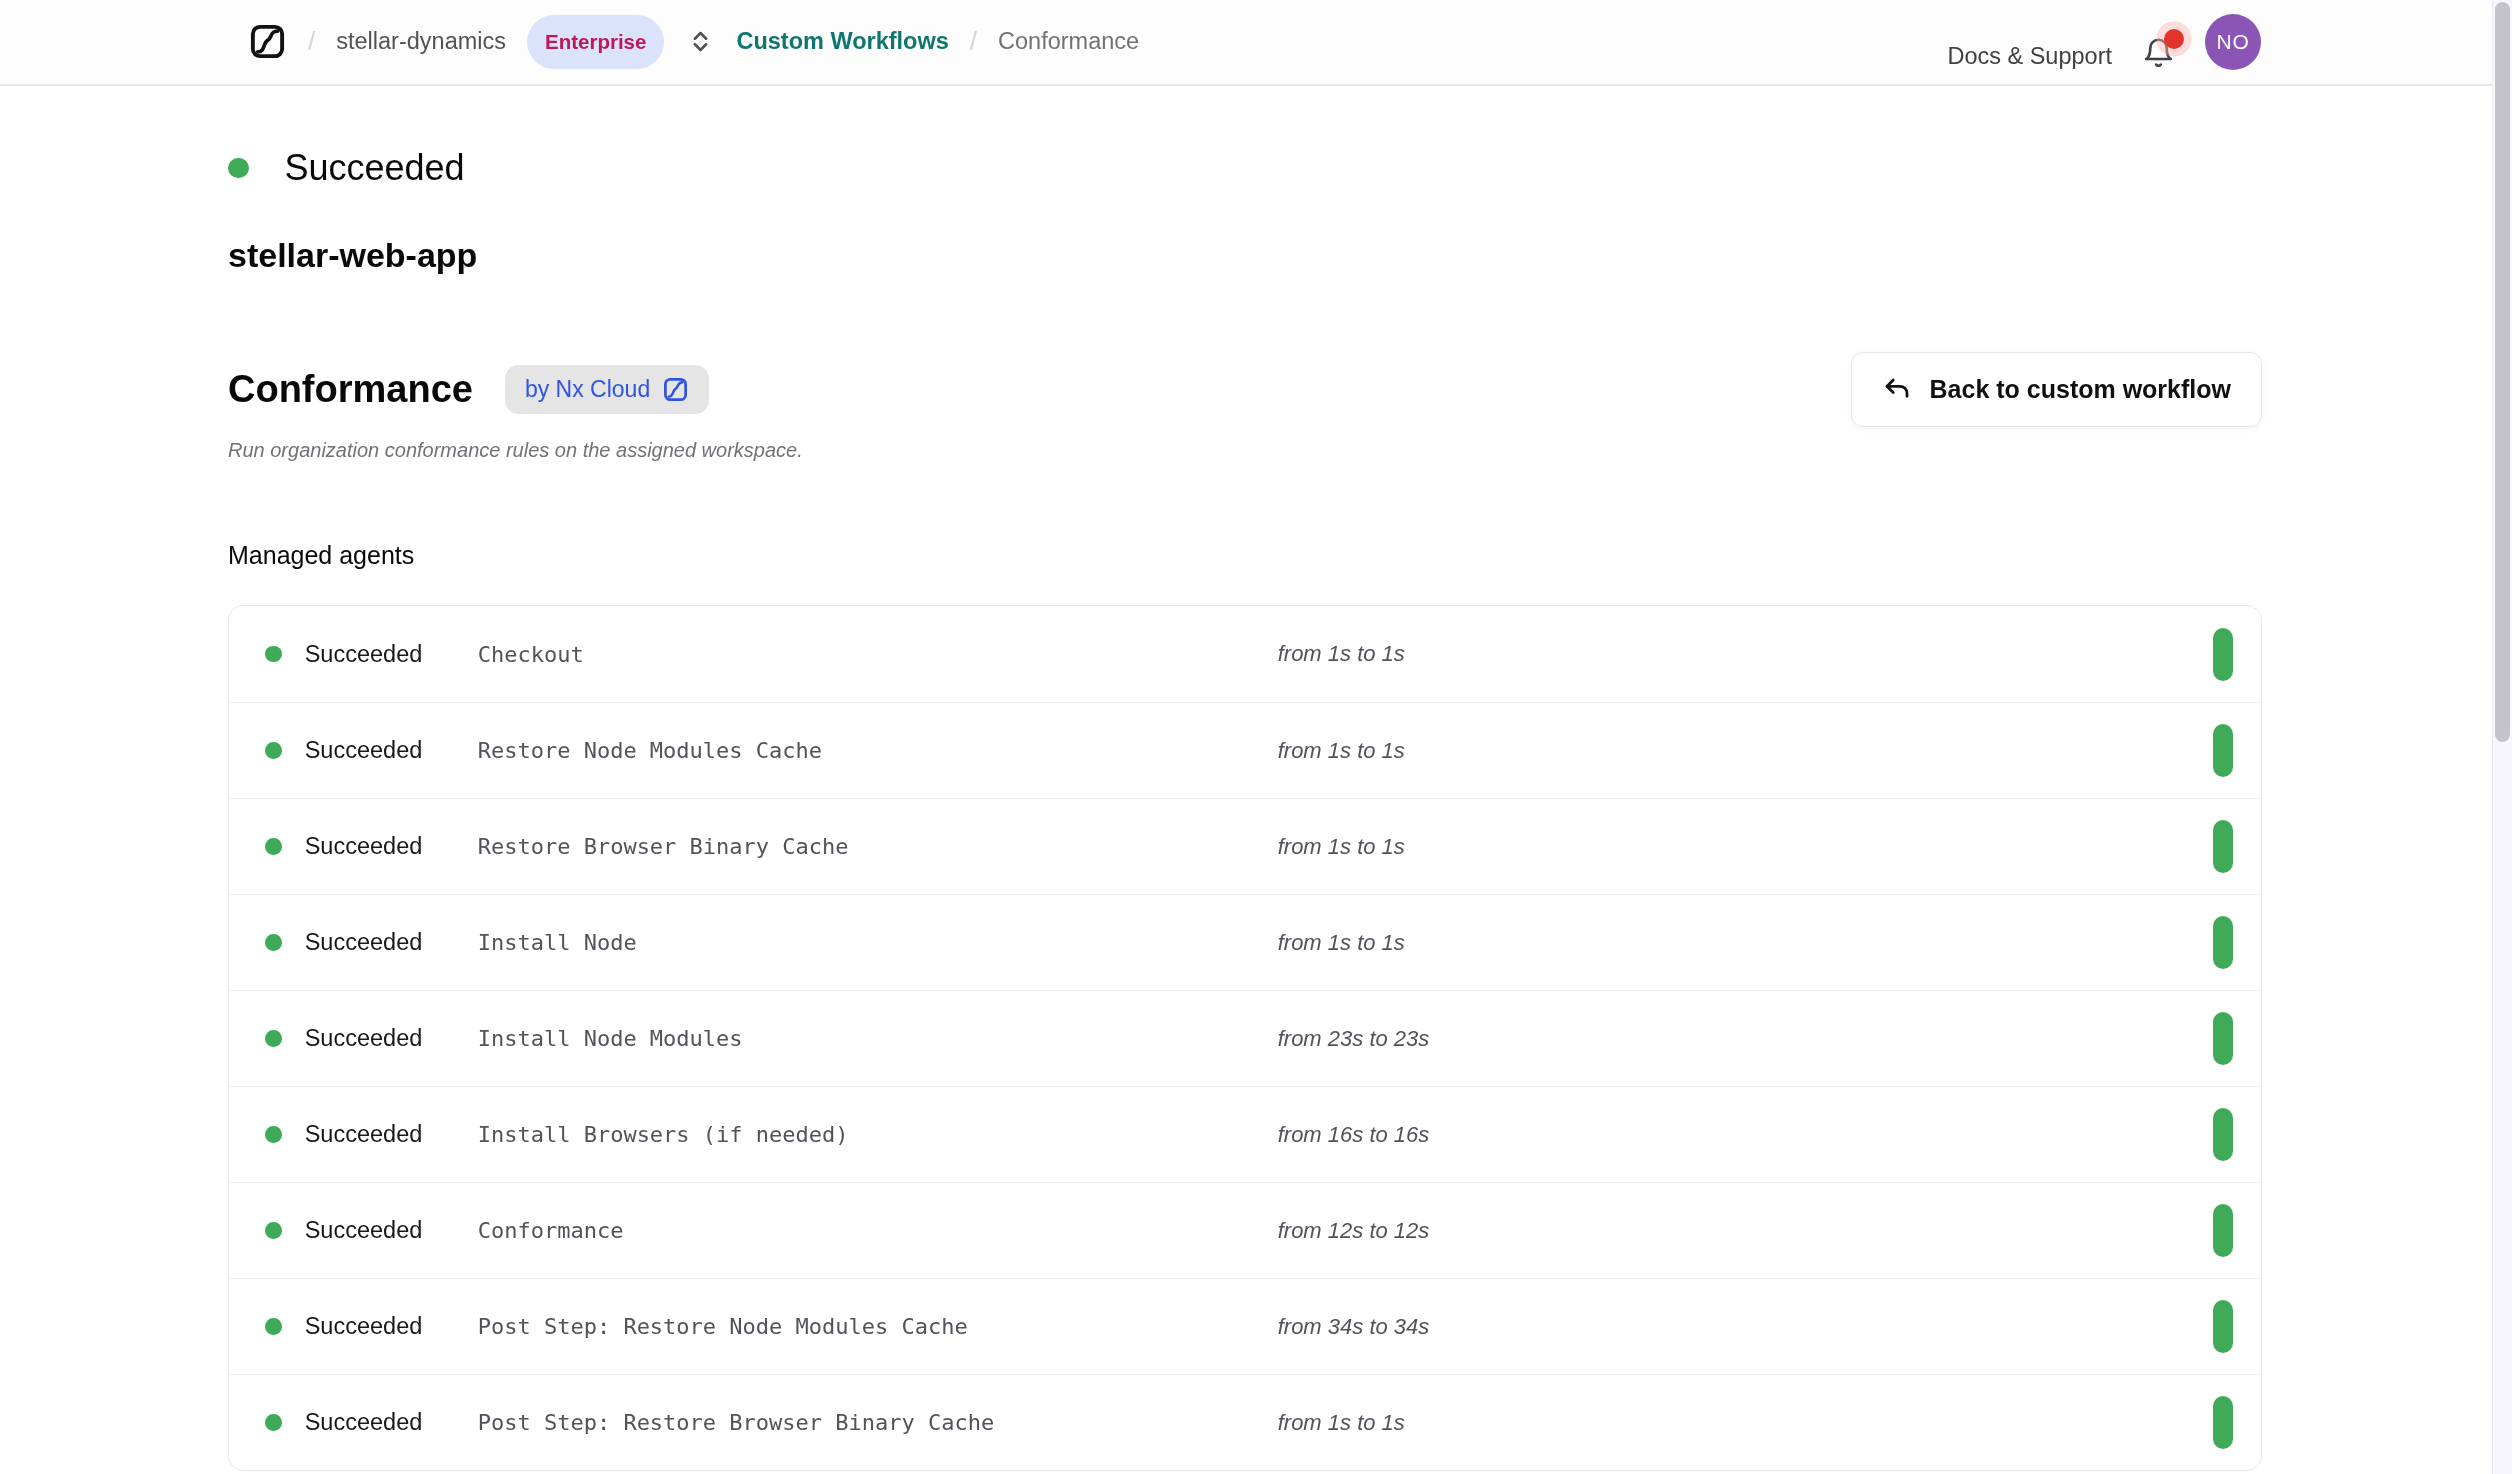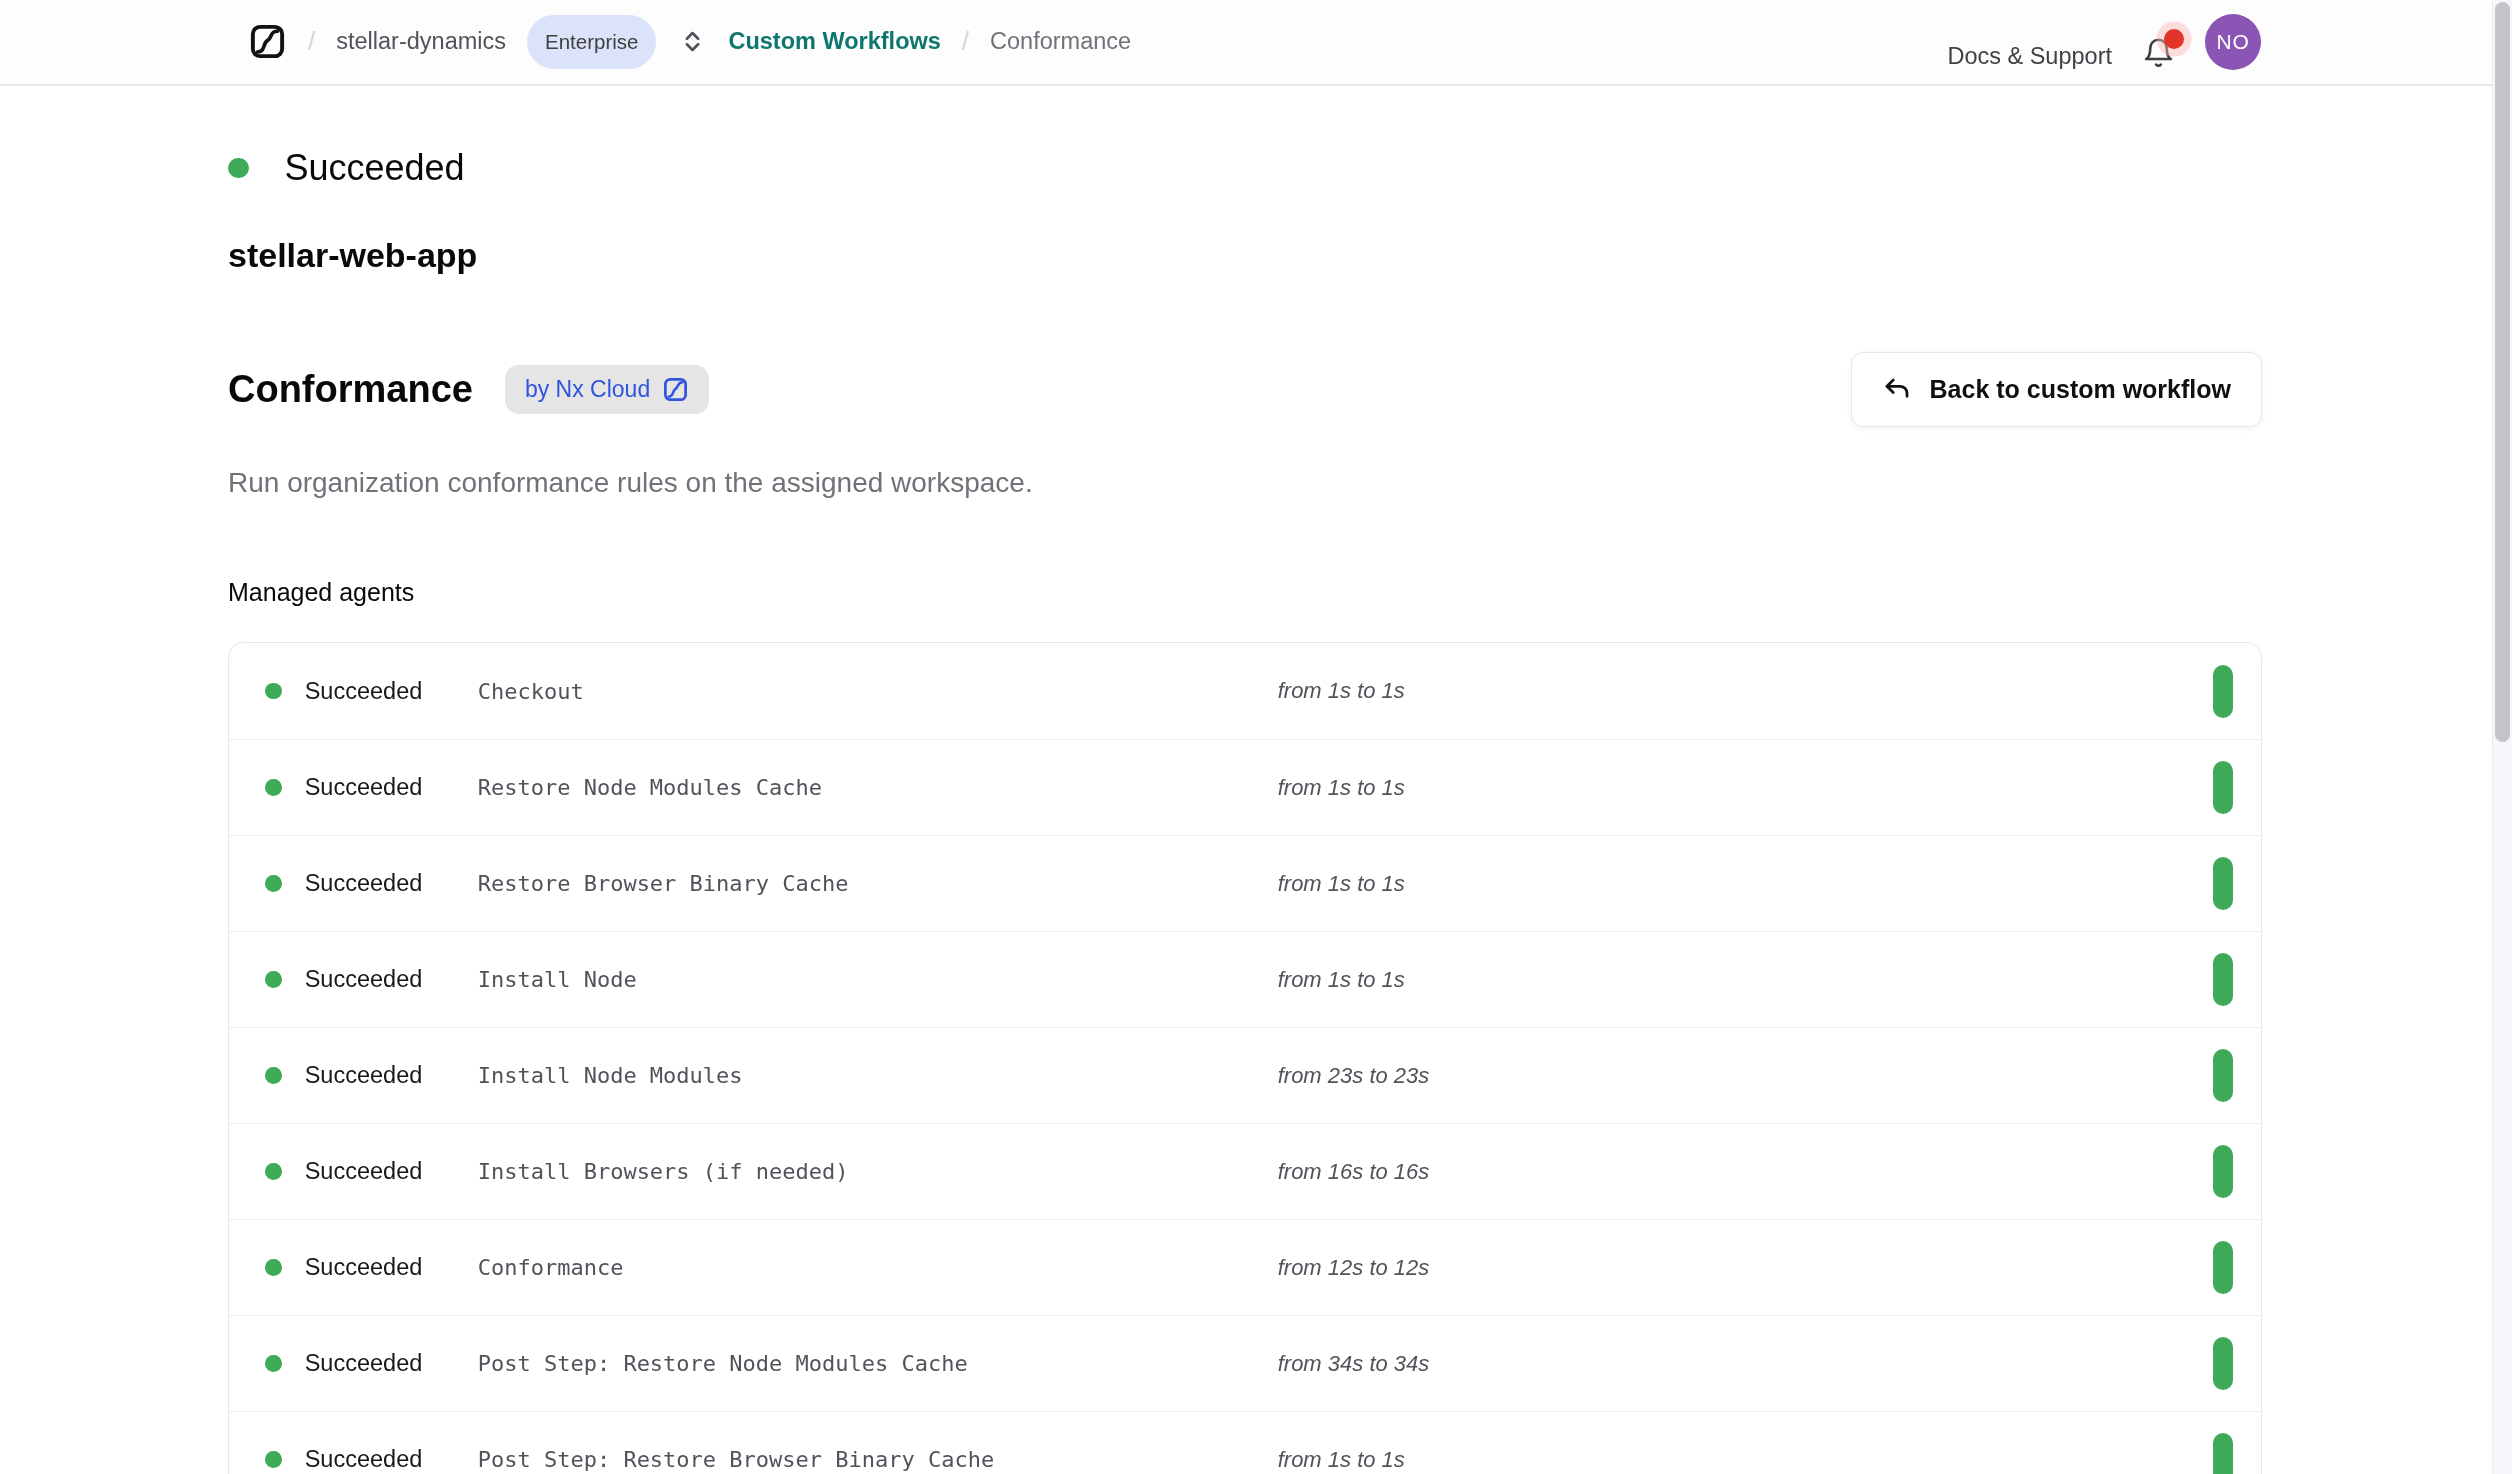--- a/index.html
+++ b/index.html
@@ -7,21 +7,21 @@
               font-family:"Liberation Sans", sans-serif; color:#18181b; }
 
   
   .topnav { height:86px; background:#fdfdfd; border-bottom:2.3px solid #e7e4ec;
             display:flex; align-items:center; justify-content:space-between;
             padding:0 251px 0 248px; }
   .nav-left { display:flex; align-items:center; gap:21px; }
   .nav-logo { width:39px; height:39px; color:#121215; display:block; }
   .crumb-sep { color:#d4d4d8; font-size:26px; font-weight:300; }
   .crumb-workspace { color:#52525b; font-size:23.5px; }
-  .plan-badge { background:#dbe3fb; color:#404040; font-size:20.5px; font-weight:400;
+  .plan-badge { background:#dbe3fb; color:#be185d; font-size:20.5px; font-weight:700;
                 padding:16px 18px; border-radius:759px; line-height:1.1; }
   .switcher-icon { width:27px; height:27px; color:#52525b; margin:0 1.5px; }
   .crumb-section { color:#0f766e; font-size:23.5px; font-weight:600; }
   .crumb-page { color:#71717a; font-size:23.5px; }
 
   .nav-right { display:flex; align-items:flex-end; gap:30px; }
   .docs-link { color:#3f3f46; font-size:23.5px; }
   .bell-wrap { position:relative; width:33px; height:33px; }
   .bell-icon { width:33px; height:33px; color:#3f3f46; }
   .notif-dot { position:absolute; top:-7.6px; right:-9px; width:20px; height:20px;
@@ -55,21 +55,21 @@
               border-radius:13.7px; padding:10.6px 20px; cursor:pointer; }
   .nx-badge-label { color:#2f54e0; font-size:23px; font-weight:500; }
   .nx-badge-icon { width:27px; height:27px; color:#2f54e0; display:block; }
 
   .back-button { display:flex; align-items:center; gap:18px; background:#ffffff;
                  border:1.5px solid #e7e6ea; border-radius:12px; height:75px;
                  padding:0 30px; box-shadow:0 1.5px 6px rgba(16,16,20,.05); cursor:pointer; }
   .back-icon { width:30px; height:30px; color:#121215; }
   .back-label { font-size:25px; font-weight:600; color:#101014; }
 
-  .section-desc { margin-top:40px; font-size:28px; color:#71717a; }
+  .section-desc { margin-top:12px; font-size:20px; color:#71717a;font-style:italic; }
 
   .agents-heading { margin-top:79px; font-size:25px; font-weight:400; color:#09090b; }
 
   .agents-card { margin-top:35px; border:1.5px solid #e8e7ed; border-radius:15px;
                  background:#fff; overflow:hidden; }
   .agent-row { height:96px; display:flex; align-items:center; padding:0 28px 0 36px; }
   .agent-row + .agent-row { border-top:1.5px solid #eeedf1; }
   .dot { width:16.7px; height:16.7px; border-radius:50%; background:#3fab58; flex:none; }
   .row-status { margin-left:23px; width:173px; flex:none; font-size:23.5px;
                 font-weight:500; color:#18181b; }

